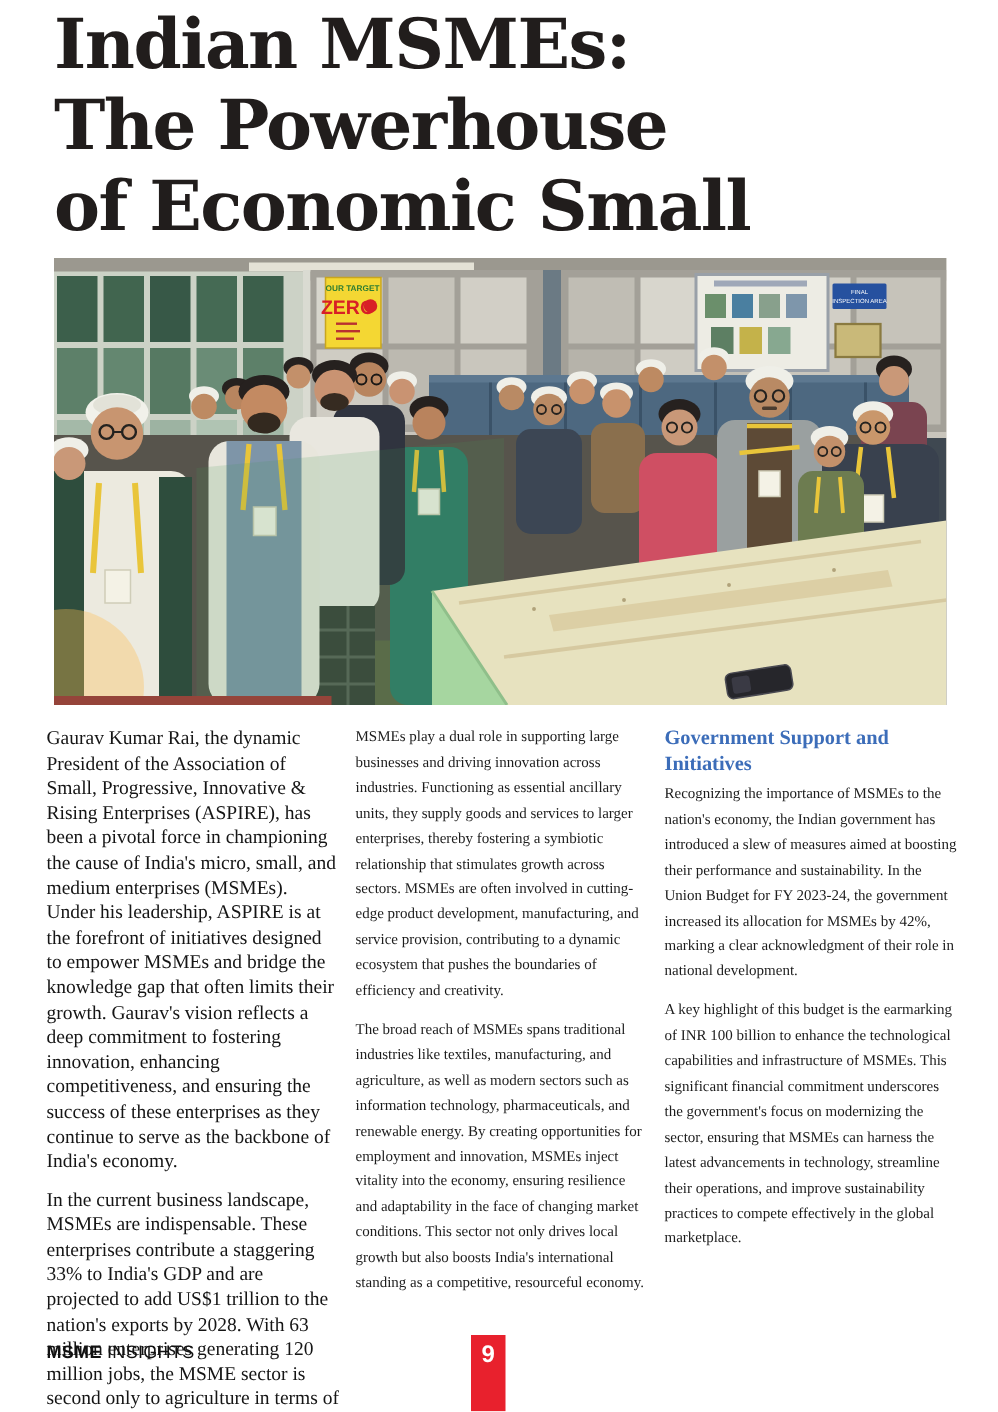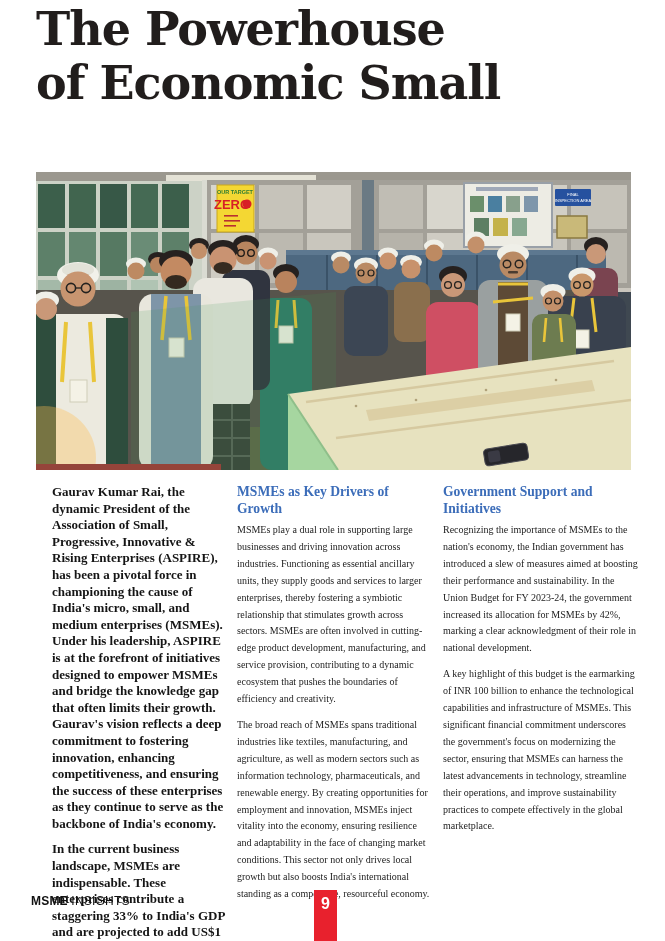--- a/index.html
+++ b/index.html
@@ -14,41 +14,42 @@
   }
   .headline div{white-space:nowrap;}
   .photo{
     position:absolute;left:36px;top:172px;width:595px;height:298px;overflow:hidden;background:#c9c5bc;
   }
   .columns{
     position:absolute;left:31px;top:484px;width:607px;display:flex;gap:11px;
   }
   .col{flex:1 1 0;min-width:0;}
   .col p{margin:0 0 9px 0;font-size:10px;line-height:16.9px;}
-  .col1 p{font-weight:bold;font-size:13px;line-height:16.6px;color:#151515;margin-left:21px;}
+  .col1 p{font-weight:normal;font-size:13px;line-height:16.6px;color:#151515;}
   .col h3{
     margin:0 0 5px 0;font-size:13.6px;line-height:16.5px;font-weight:bold;color:#3c6db9;
   }
   .footer-brand{
     position:absolute;left:31px;top:894px;
     font-family:"Liberation Sans",sans-serif;font-size:12px;color:#111;letter-spacing:0.2px;
   }
   .footer-brand .bold{font-weight:bold;}
   .page-badge{
     position:absolute;left:314px;top:890px;width:23px;height:51px;background:#e8212d;
     display:flex;justify-content:center;align-items:flex-start;padding-top:5px;box-sizing:border-box;
     font-family:"Liberation Sans",sans-serif;font-weight:bold;font-size:16px;color:#ffffff;
   }
 </style>
 </head>
 <body>
 
 <div class="page">
 
   <div class="headline">
+    <div>Indian MSMEs:</div>
     <div>The Powerhouse</div>
     <div>of Economic Small</div>
   </div>
 
   <div class="photo">
     <svg width="595" height="298" viewBox="0 0 595 298" xmlns="http://www.w3.org/2000/svg">
 
       <rect x="0" y="0" width="595" height="298" fill="#c9c5bc"></rect>
       <rect x="0" y="0" width="595" height="15" fill="#9b988f"></rect>
       <rect x="130" y="3" width="150" height="6" fill="#e4e2d6"></rect>
@@ -295,21 +296,20 @@
       </g>
     </svg>
   </div>
 
   <div class="columns">
     <div class="col col1">
       <p>Gaurav Kumar Rai, the dynamic President of the Association of Small, Progressive, Innovative &amp; Rising Enterprises (ASPIRE), has been a pivotal force in championing the cause of India's micro, small, and medium enterprises (MSMEs). Under his leadership, ASPIRE is at the forefront of initiatives designed to empower MSMEs and bridge the knowledge gap that often limits their growth. Gaurav's vision reflects a deep commitment to fostering innovation, enhancing competitiveness, and ensuring the success of these enterprises as they continue to serve as the backbone of India's economy.</p>
       <p>In the current business landscape, MSMEs are indispensable. These enterprises contribute a staggering 33% to India's GDP and are projected to add US$1 trillion to the nation's exports by 2028. With 63 million enterprises generating 120 million jobs, the MSME sector is second only to agriculture in terms of employment creation, making it a vital pillar of India's socio-economic structure.</p>
     </div>
     <div class="col col2">
-      <h3>MSMEs as Key Drivers of Growth</h3>
       <p>MSMEs play a dual role in supporting large businesses and driving innovation across industries. Functioning as essential ancillary units, they supply goods and services to larger enterprises, thereby fostering a symbiotic relationship that stimulates growth across sectors. MSMEs are often involved in cutting-edge product development, manufacturing, and service provision, contributing to a dynamic ecosystem that pushes the boundaries of efficiency and creativity.</p>
       <p>The broad reach of MSMEs spans traditional industries like textiles, manufacturing, and agriculture, as well as modern sectors such as information technology, pharmaceuticals, and renewable energy. By creating opportunities for employment and innovation, MSMEs inject vitality into the economy, ensuring resilience and adaptability in the face of changing market conditions. This sector not only drives local growth but also boosts India's international standing as a competitive, resourceful economy.</p>
     </div>
     <div class="col col3">
       <h3>Government Support and Initiatives</h3>
       <p>Recognizing the importance of MSMEs to the nation's economy, the Indian government has introduced a slew of measures aimed at boosting their performance and sustainability. In the Union Budget for FY 2023-24, the government increased its allocation for MSMEs by 42%, marking a clear acknowledgment of their role in national development.</p>
       <p>A key highlight of this budget is the earmarking of INR 100 billion to enhance the technological capabilities and infrastructure of MSMEs. This significant financial commitment underscores the government's focus on modernizing the sector, ensuring that MSMEs can harness the latest advancements in technology, streamline their operations, and improve sustainability practices to compete effectively in the global marketplace.</p>
 
     </div>
   </div>

